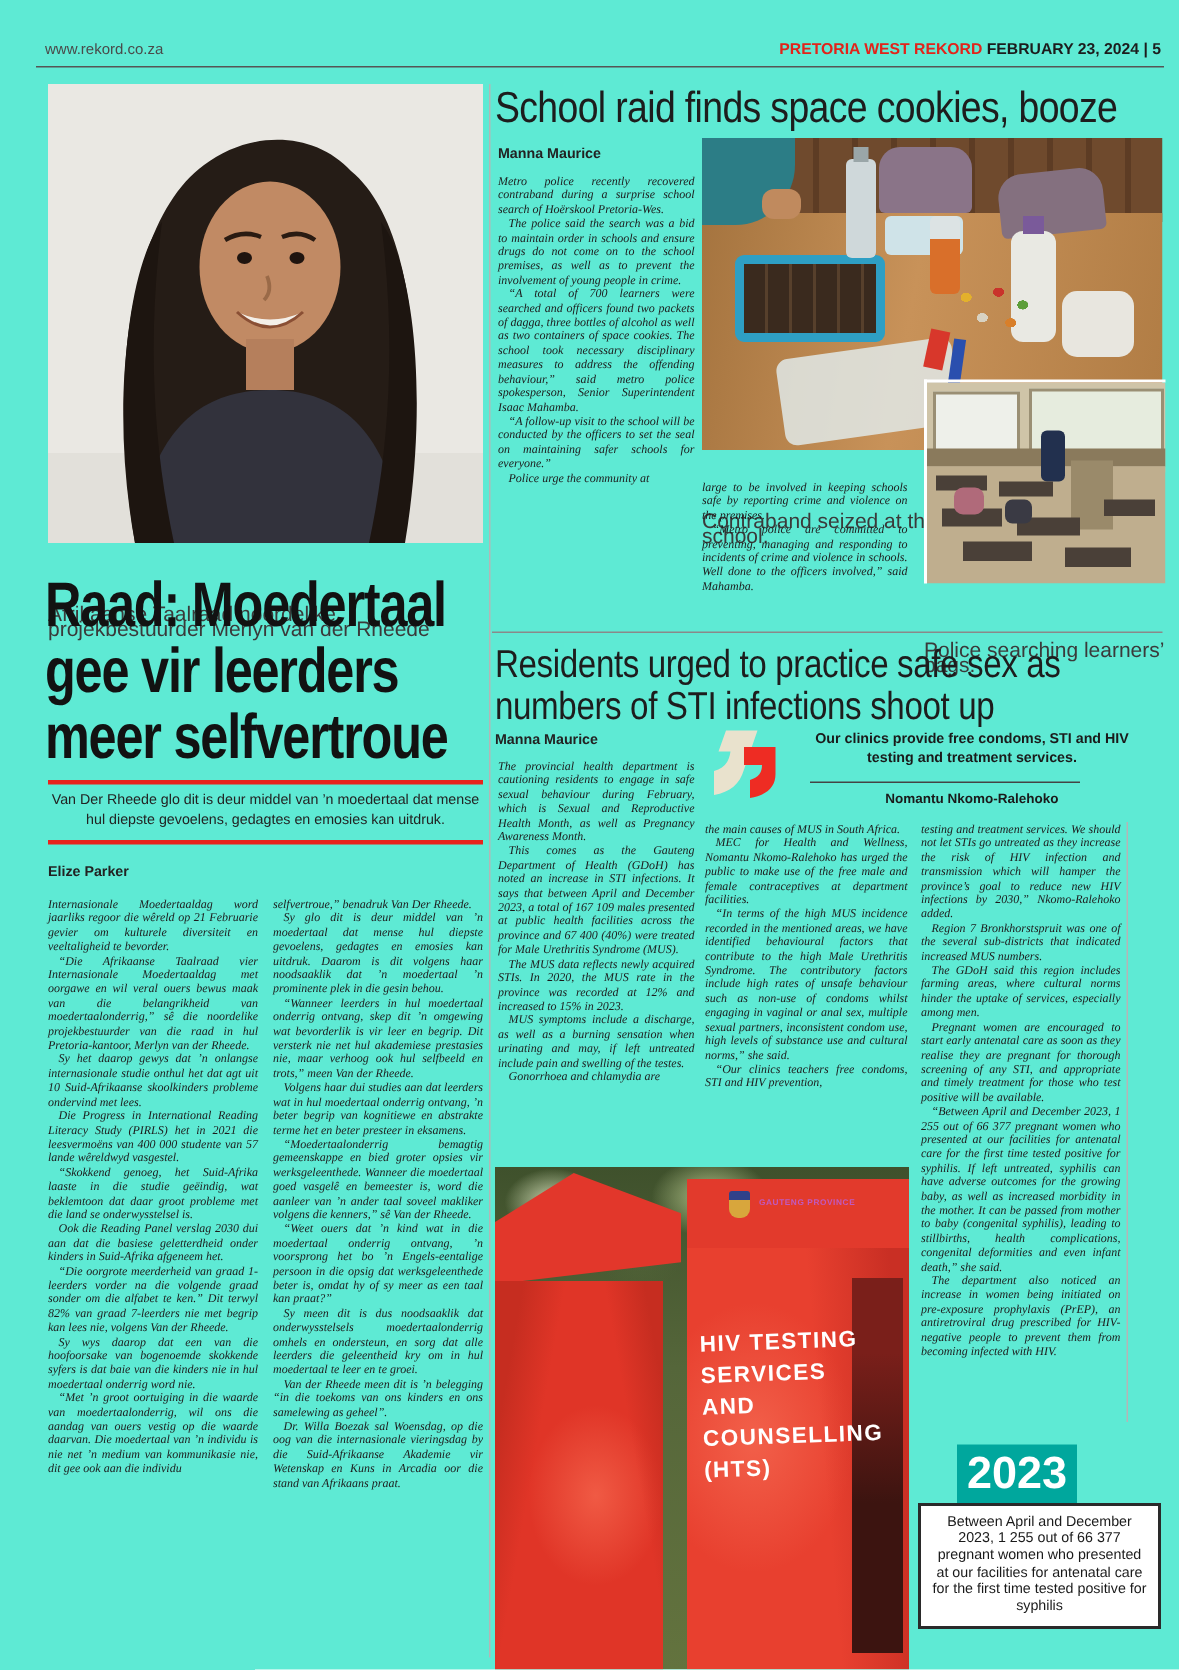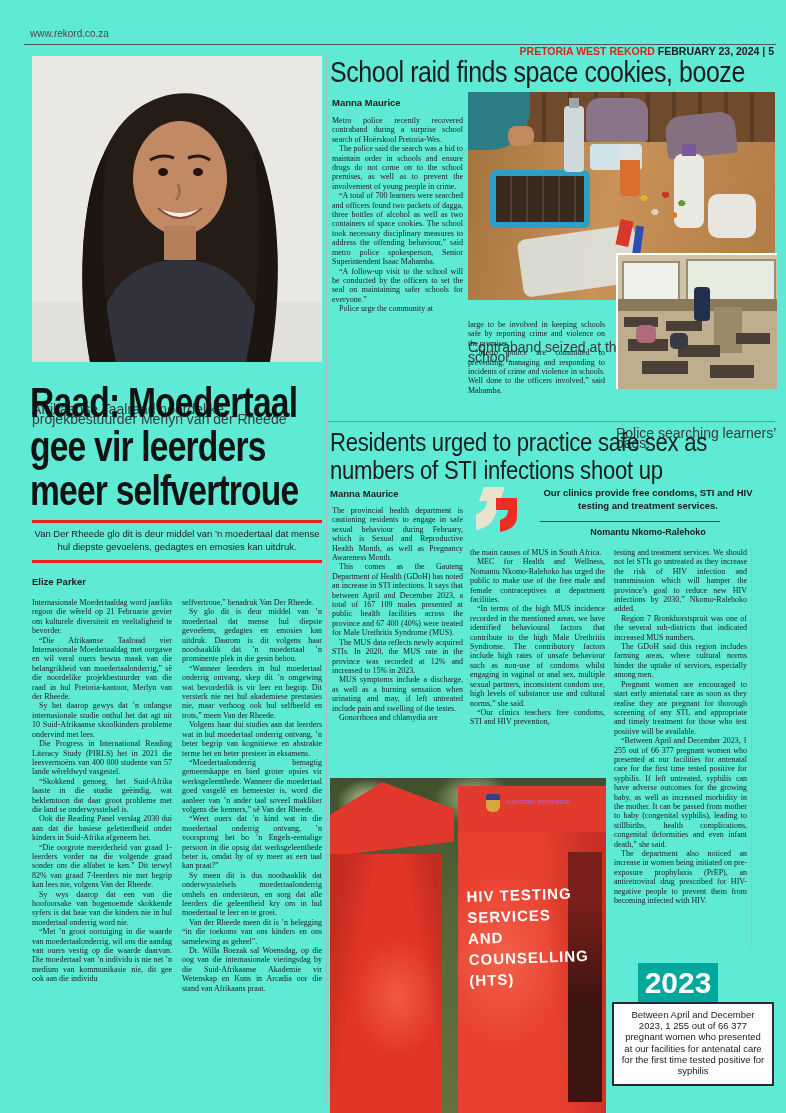--- a/index.html
+++ b/index.html
@@ -2,33 +2,33 @@
 <html><head>
 <meta charset="utf-8">
 <style>
   html,body{margin:0;padding:0;background:#fff;}
   .page{position:relative;width:786px;height:1113px;background:#5eead4;overflow:hidden;
         font-family:"Liberation Sans",sans-serif;color:#1c1c1c;}
   .abs{position:absolute;}
 
   
   .site-url{left:30px;top:28px;font-size:10px;color:#4a4a4a;}
-  .mast{right:12px;top:45px;font-size:10.5px;font-weight:bold;white-space:nowrap;text-align:right;}
+  .mast{right:12px;top:27px;font-size:10.5px;font-weight:bold;white-space:nowrap;text-align:right;}
   .mast .red{color:#e2231a;}
   .header-rule{left:24px;right:10px;top:44px;height:1px;background:#555;}
 
   
   .vrule{width:1px;background:#b5b5b5;}
   .hrule{height:1px;background:#8a8a8a;}
   .redrule{height:3px;background:#e8231d;}
   .caption{font-size:14px;color:#3a3a3a;line-height:10px;margin-top:38px;}
   .byline{font-size:9.5px;font-weight:bold;color:#222;}
   .body-col{font-family:"Liberation Serif",serif;font-size:8px;line-height:9.4px;
             color:#1c1c1c;text-align:justify;}
-  .body-col p{margin:0;}
+  .body-col p{margin:0;font-style:italic;}
   .body-col p + p{text-indent:7px;}
 
   
   .portrait{left:32px;top:56px;width:290px;height:306px;background:#eae8e3;overflow:hidden;}
   .left-caption{left:32px;top:366px;width:292px;}
   .af-headline{left:30px;top:381px;width:364px;transform:scaleX(0.8);transform-origin:left top;
                font-weight:bold;font-size:42px;line-height:44px;color:#121212;letter-spacing:-1px;}
   .af-headline p{margin:0;}
   .lrule1{left:32px;top:520px;width:290px;}
   .standfirst{left:30px;top:527px;width:294px;font-size:9.5px;line-height:13px;text-align:center;color:#222;}

